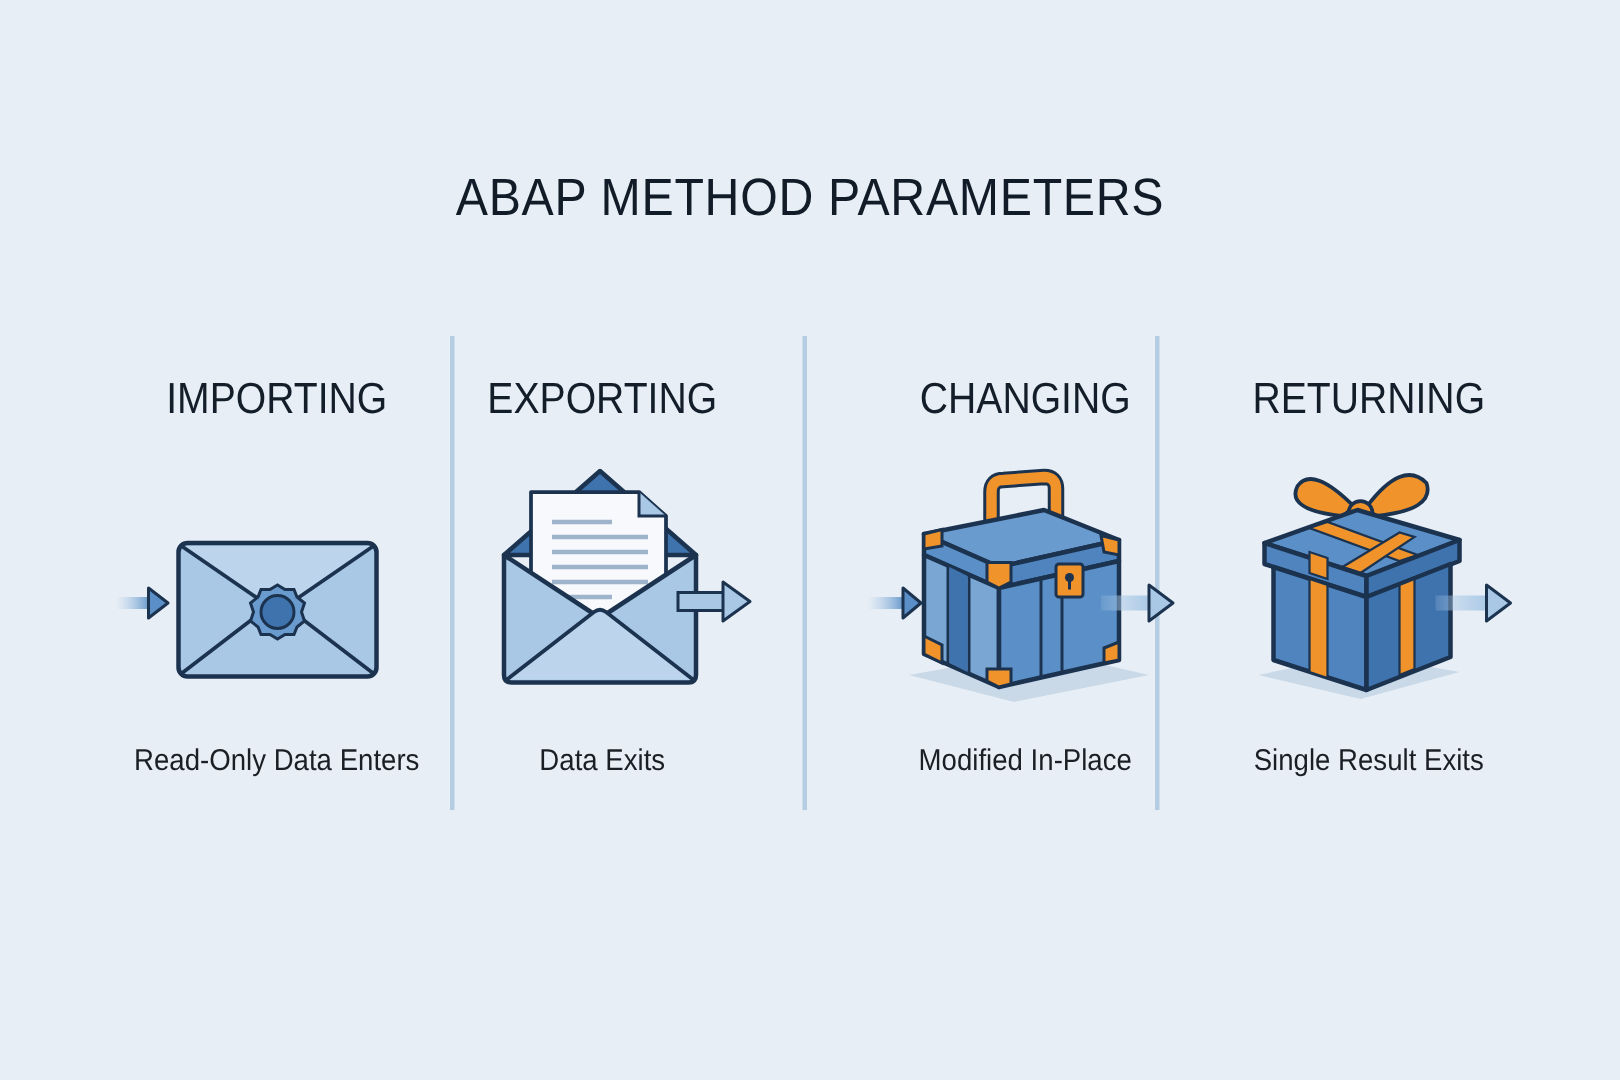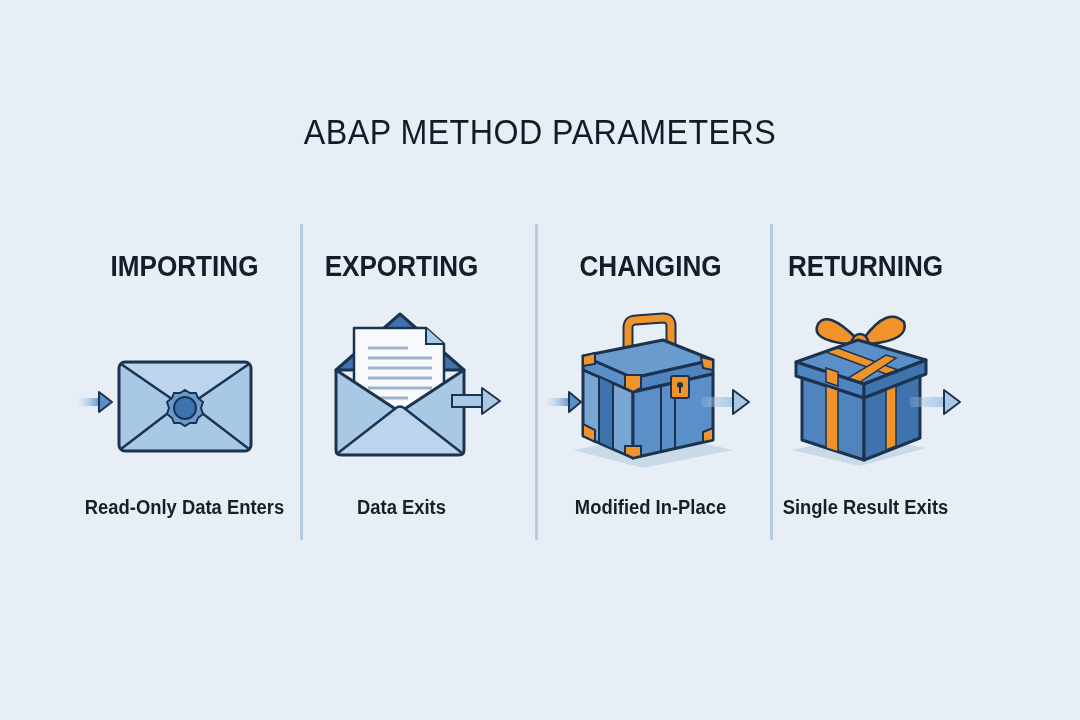--- a/index.html
+++ b/index.html
@@ -14,21 +14,21 @@
     position: absolute; left: 0; top: 112px; width: 1080px;
     text-align: center; font-size: 35px; letter-spacing: 0.5px;
     font-weight: normal; color: #111c28;
     transform: scaleX(0.92);
   }
   .divider {
     position: absolute; top: 224px; width: 3px; height: 316px;
     background: #b4cde2;
   }
   .col {
-    position: absolute; top: 240px; width: 235px; height: 300px; font-weight: bold;
+    position: absolute; top: 240px; width: 235px; height: 300px;
   }
   .col-title {
     position: absolute; top: 10px; left: 0; width: 100%;
     text-align: center; font-size: 29px; color: #131e2a;
     transform: scaleX(0.9);
   }
   .col-caption {
     position: absolute; top: 256px; left: 0; width: 100%;
     text-align: center; font-size: 20px; color: #1a1f26;
     transform: scaleX(0.92);
@@ -94,21 +94,21 @@
     <path d="M54 153 L112 108 Q116 105 120 108 L178 153" fill="#bcd5ec" stroke="#1c3350" stroke-width="2.5" stroke-linejoin="round"></path>
 
     <g>
       <rect x="168" y="95" width="32" height="12" fill="#a9c8e6" stroke="#1c3350" stroke-width="2"></rect>
       <path d="M198 88 L216 101 L198 114 Z" fill="#a9c8e6" stroke="#1c3350" stroke-width="2" stroke-linejoin="round"></path>
     </g>
   </svg>
   <div class="col-caption">Data Exits</div>
 </div>
 
-<div class="col" style="left:533px">
+<div class="col" style="left:566px">
   <div class="col-title">CHANGING</div>
   <svg class="icon" width="235" height="180" viewBox="0 0 235 180">
 
     <path d="M40 150 L110 168 L200 150 L130 134 Z" fill="#c9d9e8"></path>
 
     <g>
       <defs>
         <linearGradient id="gc" x1="0" x2="1">
             <stop offset="0" stop-color="#a9c8e6" stop-opacity="0"></stop>
             <stop offset="1" stop-color="#5a8fc7"></stop>
@@ -155,21 +155,21 @@
             <stop offset="1" stop-color="#a9c8e6"></stop>
           </linearGradient>
       </defs>
       <rect x="168" y="97" width="34" height="10" fill="url(#gc2)"></rect>
       <path d="M200 90 L216 102 L200 114 Z" fill="#a9c8e6" stroke="#1c3350" stroke-width="2" stroke-linejoin="round"></path>
     </g>
   </svg>
   <div class="col-caption">Modified In-Place</div>
 </div>
 
-<div class="col" style="left:748px">
+<div class="col" style="left:795px">
   <div class="col-title">RETURNING</div>
   <svg class="icon" width="235" height="180" viewBox="0 0 235 180">
 
     <path d="M44 150 L112 166 L178 148 L110 136 Z" fill="#c9d9e8"></path>
 
     <g>
       <path d="M108 38 Q80 10 70 24 Q62 40 100 44 Z" fill="#f0932b" stroke="#1c3350" stroke-width="2.5" stroke-linejoin="round"></path>
       <path d="M116 38 Q140 6 156 22 Q162 40 122 44 Z" fill="#f0932b" stroke="#1c3350" stroke-width="2.5" stroke-linejoin="round"></path>
       <circle cx="112" cy="42" r="8" fill="#f0932b" stroke="#1c3350" stroke-width="2.5"></circle>
     </g>

